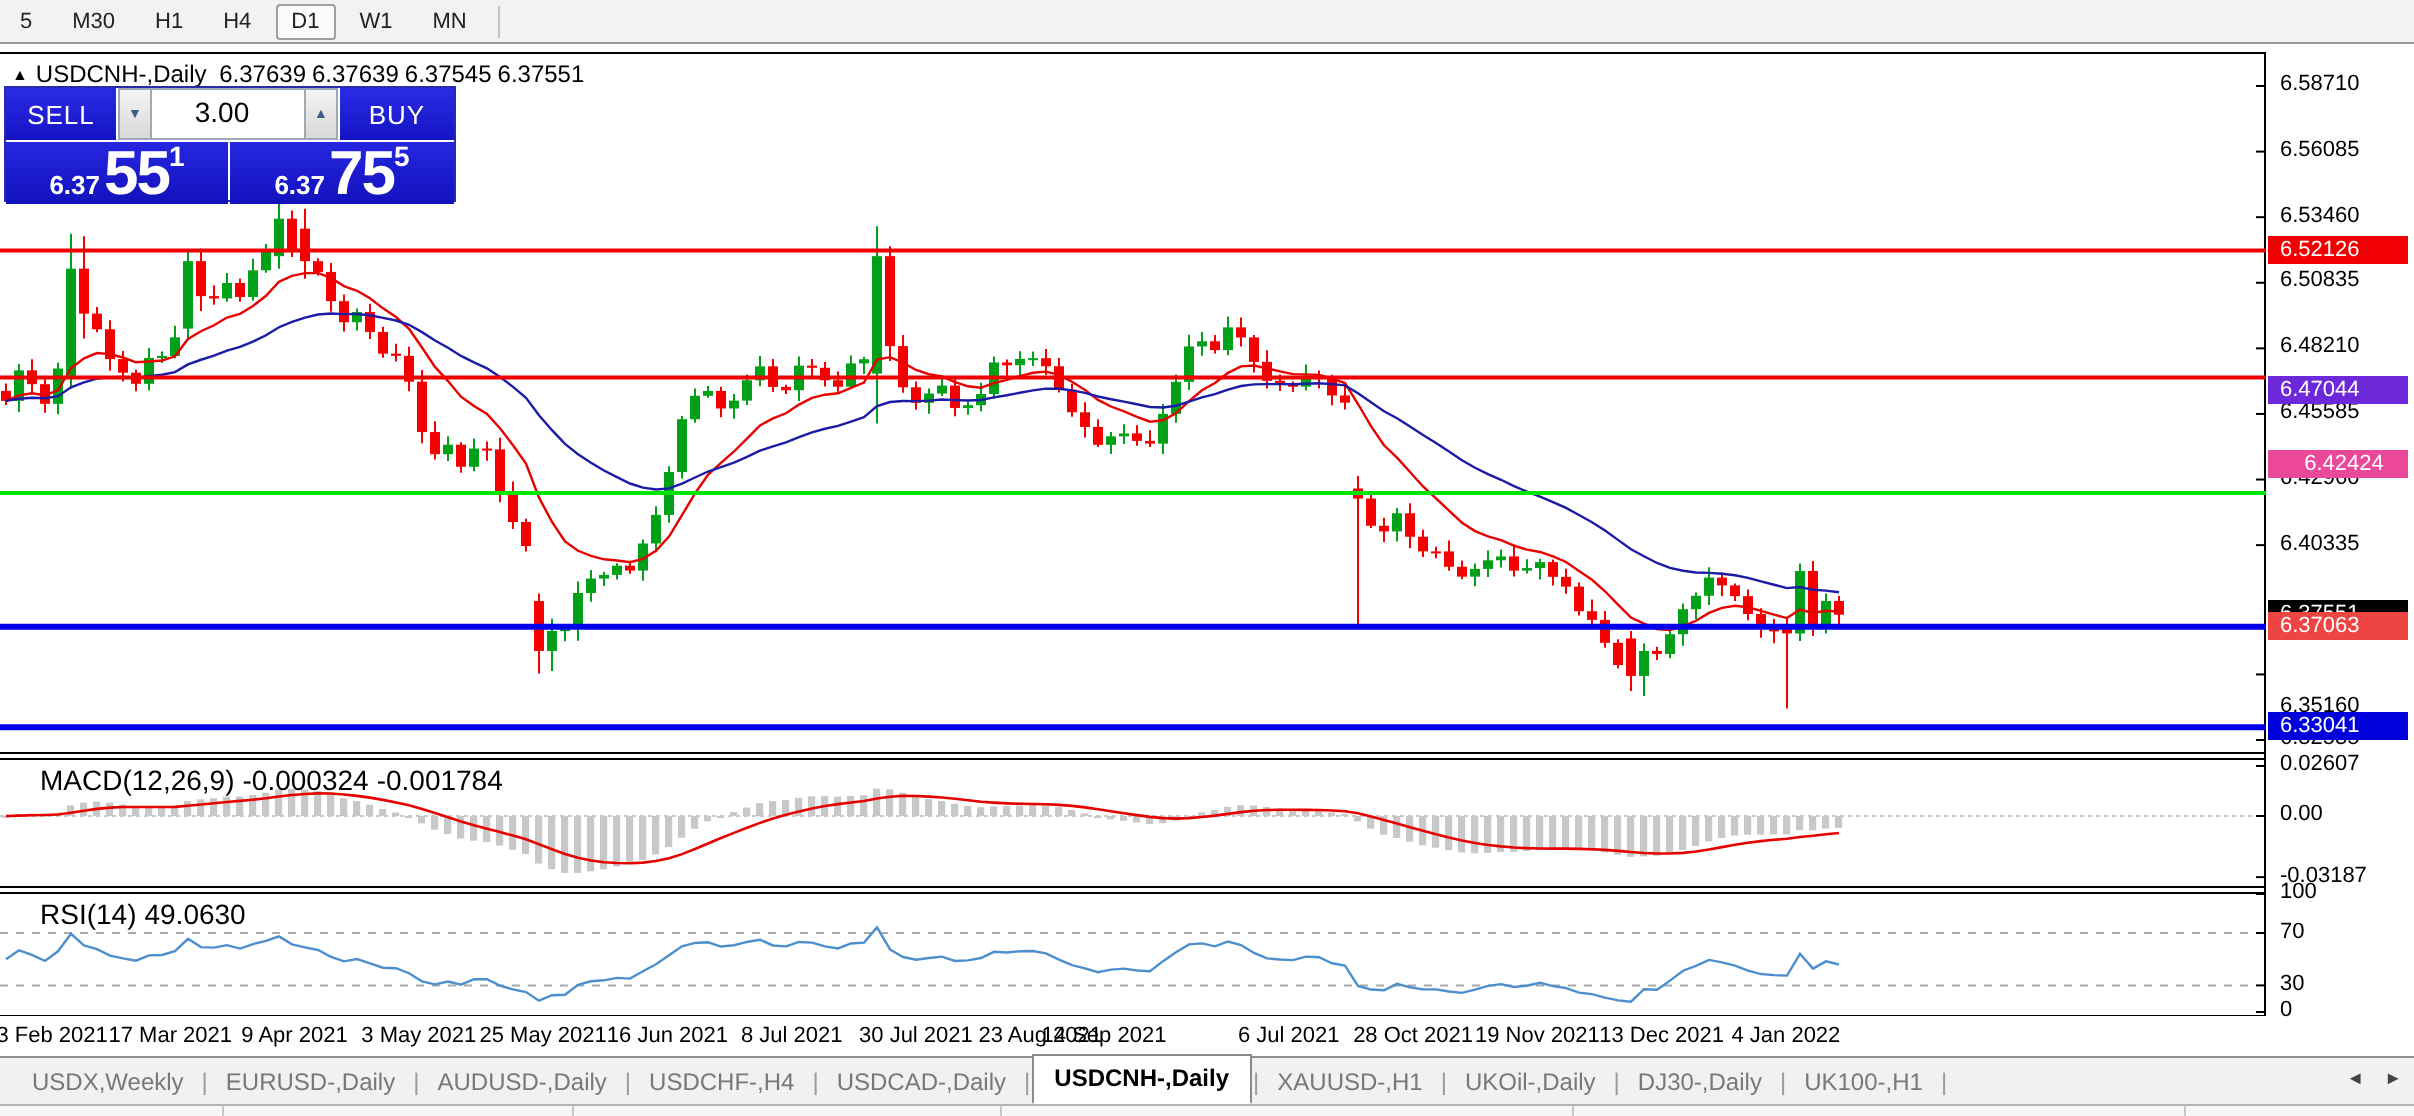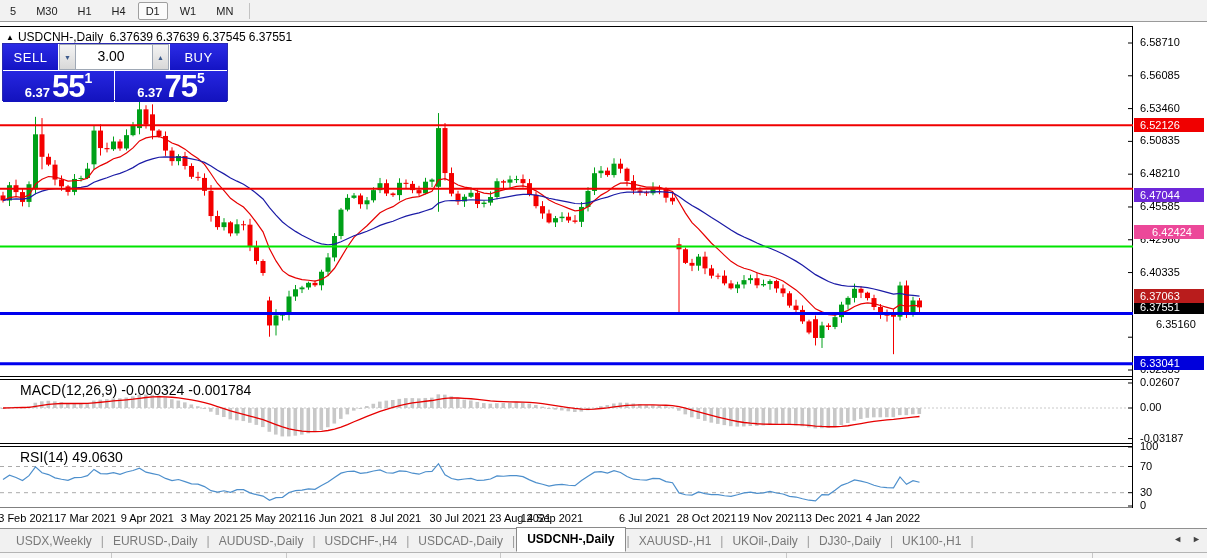--- a/index.html
+++ b/index.html
@@ -599,27 +599,27 @@
 
   <div id="price-axis">
       <div class="ax-label" style="top: 10px;">6.58710</div>
       <div class="ax-label" style="top: 42.7941px;">6.56085</div>
       <div class="ax-label" style="top: 75.5883px;">6.53460</div>
       <div class="ax-label" style="top: 108.382px;">6.50835</div>
       <div class="ax-label" style="top: 141.177px;">6.48210</div>
       <div class="ax-label" style="top: 173.971px;">6.45585</div>
       <div class="ax-label" style="top: 206.765px;">6.42960</div>
       <div class="ax-label" style="top: 239.559px;">6.40335</div>
-      <div class="ax-label" style="top: 292px; margin-left: 16px;">6.35160</div>
+      <div class="ax-label" style="top: 321px;">6.35160</div>
       <div class="ax-label" style="top: 337.004px;">6.32535</div>
       <div class="ax-tag" style="top: 274.339px; background: rgb(0, 0, 0); color: rgb(255, 255, 255);">6.37551</div>
       <div class="ax-tag" style="top: 91.7539px; background: rgb(240, 0, 0); color: rgb(255, 255, 255);">6.52126</div>
       <div class="ax-tag" style="top: 162px; background: #6d28d9; color: rgb(255, 255, 255);">6.47044</div>
       <div class="ax-tag" style="top: 199px; background: #ec4899; color: rgb(255, 255, 255); text-align: center;">6.42424</div>
-      <div class="ax-tag" style="top: 263px; background: #b91c1c; color: rgb(255, 255, 255);">6.37063</div>
+      <div class="ax-tag" style="top: 280px; background: #ef4444; color: rgb(255, 255, 255);">6.37063</div>
       <div class="ax-tag" style="top: 330.183px; background: rgb(0, 0, 220); color: rgb(255, 255, 255);">6.33041</div>
       <div class="ax-label" style="top: 349.999px;">0.02607</div>
       <div class="ax-label" style="top: 375px;">0.00</div>
       <div class="ax-label" style="top: 405.563px;">-0.03187</div>
       <div class="ax-label" style="top: 414px;">100</div>
       <div class="ax-label" style="top: 433.5px;">70</div>
       <div class="ax-label" style="top: 459.7px;">30</div>
       <div class="ax-label" style="top: 473px;">0</div>
     </div>
   <div id="date-axis">

